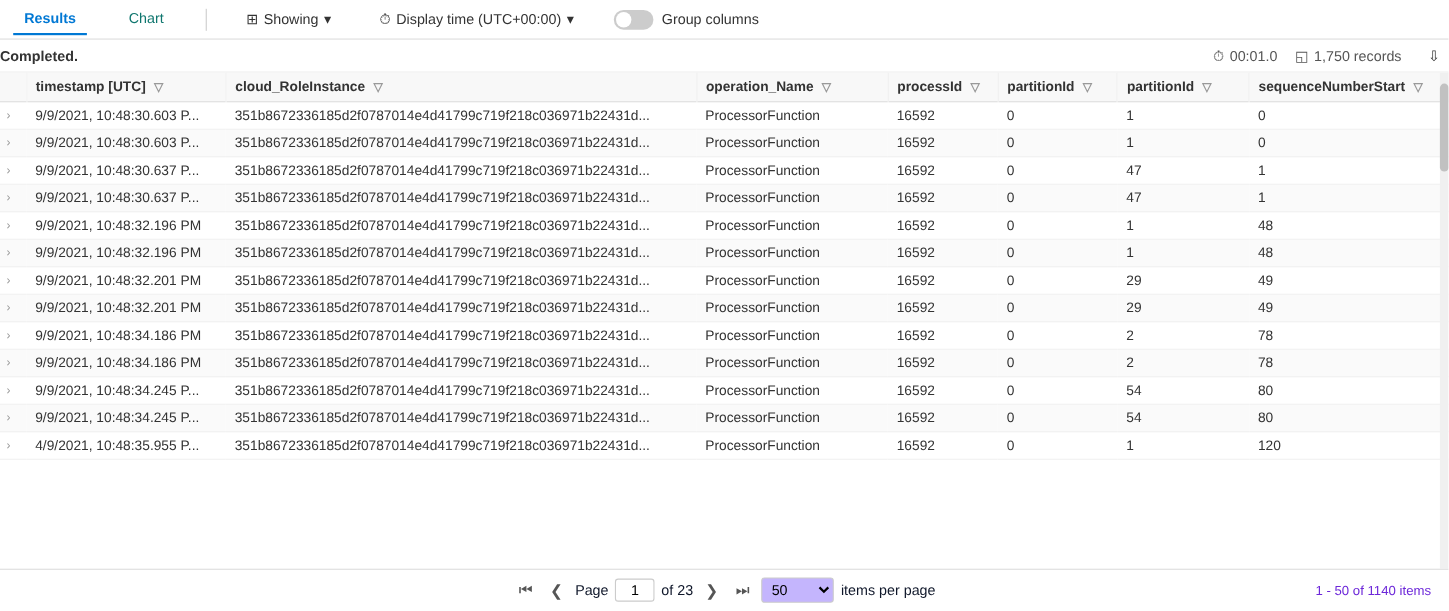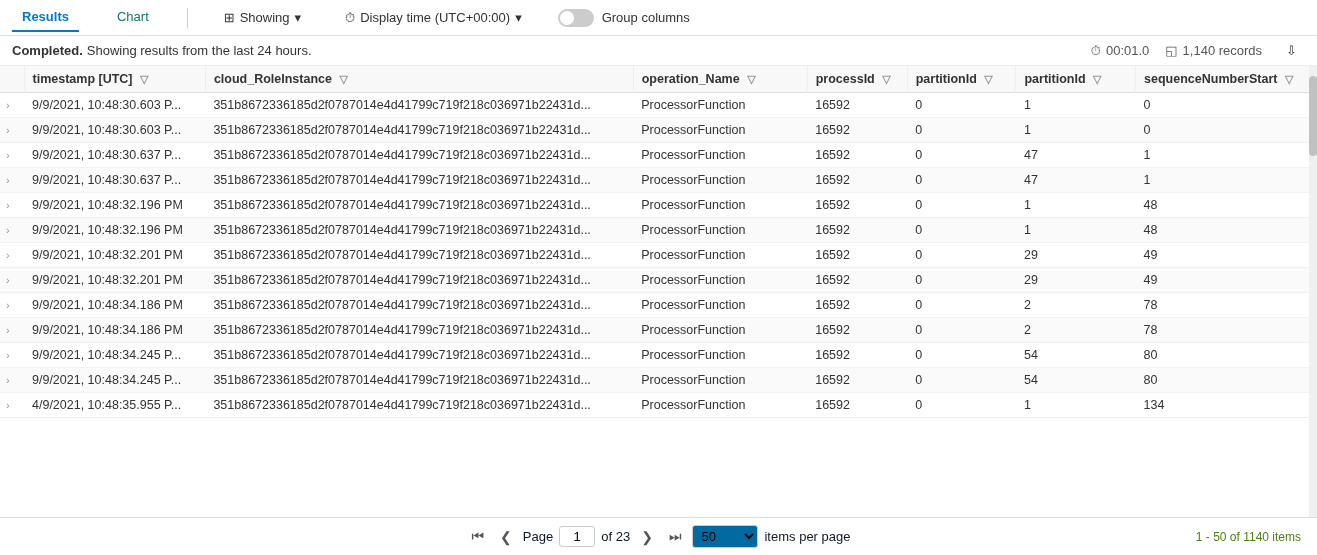--- a/index.html
+++ b/index.html
@@ -61,21 +61,21 @@
       height: 14px;
       background: #fff;
       border-radius: 50%;
       position: absolute;
       top: 2px;
       left: 2px;
       transition: left 0.2s;
     }
 
     .status-bar {
-      padding: 4px 12px;
+      padding: 4px 0;
       font-size: 13px;
       color: #333;
       display: flex;
       align-items: center;
       justify-content: space-between;
       border-bottom: 1px solid #eee;
       height: 30px;
     }
     .status-left { display: flex; gap: 4px; }
     .status-completed { font-weight: 700; }
@@ -143,21 +143,21 @@
       padding: 6px 12px;
       border-top: 1px solid #ddd;
       height: 38px;
       gap: 6px;
       position: relative;
     }
     .pagination-right {
       position: absolute;
       right: 16px;
       font-size: 12px;
-      color: #4d7c0f;
+      color: #6d28d9;
     }
     .page-btn {
       border: none;
       background: none;
       cursor: pointer;
       padding: 2px 5px;
       color: #555;
       font-size: 14px;
       border-radius: 3px;
     }
@@ -171,21 +171,21 @@
       border-radius: 3px;
       padding: 2px 4px;
       text-align: center;
       font-size: 13px;
     }
     .items-per-page-select {
       border: 1px solid #ccc;
       border-radius: 3px;
       padding: 2px 18px 2px 4px;
       font-size: 13px;
-      background: #0369a1;
+      background: #c4b5fd;
       cursor: pointer;
     }
     .scrollbar-track {
       width: 8px;
       background: #f0f0f0;
       position: absolute;
       right: 0;
       top: 0;
       bottom: 0;
     }
@@ -228,30 +228,29 @@
       <div class="toggle">
         <div class="toggle-knob"></div>
       </div>
       <span>Group columns</span>
     </div>
   </div>
 
   <div class="status-bar">
     <div class="status-left">
       <span class="status-completed">Completed.</span>
-      <span> Showing results from the last 24 hours.</span>
     </div>
     <div class="status-right">
       <div class="status-right-item">
         <span>⏱</span>
         <span>00:01.0</span>
       </div>
       <div class="status-right-item">
         <span>◱</span>
-        <span>1,140 records</span>
+        <span>1,750 records</span>
       </div>
       <button class="toolbar-btn">
         <span>⇩</span>
       </button>
     </div>
   </div>
 
   <div class="table-wrapper" style="position:relative;">
     <table>
       <thead>
@@ -409,21 +408,21 @@
     <td>80</td>
   </tr>
           <tr>
     <td class="row-expand">›</td>
     <td>4/9/2021, 10:48:35.955 P...</td>
     <td>351b8672336185d2f0787014e4d41799c719f218c036971b22431d...</td>
     <td>ProcessorFunction</td>
     <td>16592</td>
     <td>0</td>
     <td>1</td>
-    <td>134</td>
+    <td>120</td>
   </tr>
         </tbody>
     </table>
 
     <div class="scrollbar-track">
       <div class="scrollbar-thumb"></div>
     </div>
   </div>
 
   <div class="pagination">

